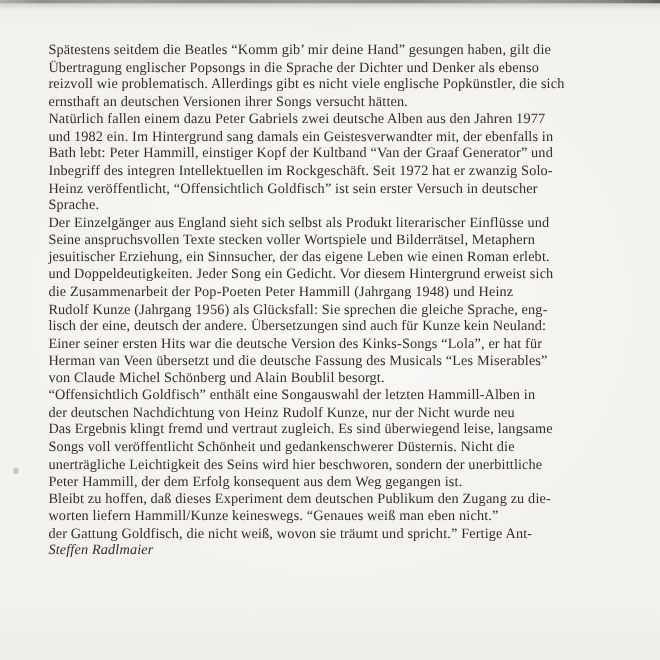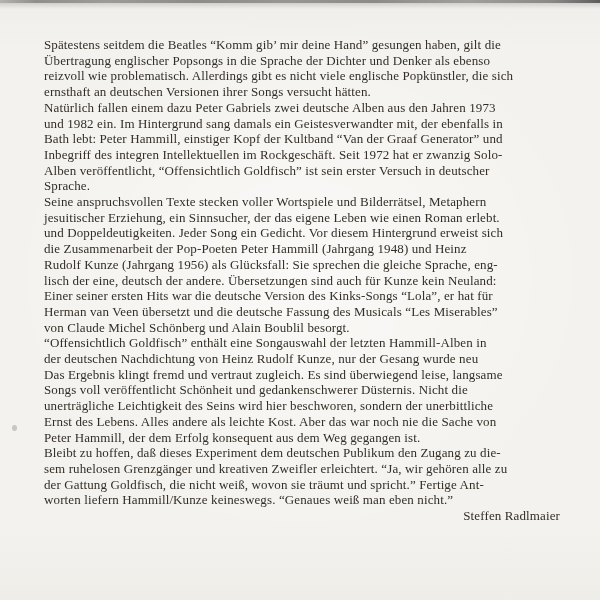--- a/index.html
+++ b/index.html
@@ -49,59 +49,58 @@
     width: 517px;
     color: #332d26;
     font-size: 13px;
     line-height: 15.7px;
     letter-spacing: 0.12px;
   }
   .line {
     white-space: nowrap;
   }
   .signature {
-    text-align: right;
     white-space: nowrap;
     padding-right: 1px;
+    font-style: italic;
   }
 </style>
 </head>
 <body>
 
 <div class="page">
   <div class="top-edge"></div>
   <div class="top-edge-fade"></div>
   <div class="speck"></div>
 
   <div class="text-block">
     <div class="line">Spätestens seitdem die Beatles “Komm gib’ mir deine Hand” gesungen haben, gilt die</div>
     <div class="line">Übertragung englischer Popsongs in die Sprache der Dichter und Denker als ebenso</div>
     <div class="line">reizvoll wie problematisch. Allerdings gibt es nicht viele englische Popkünstler, die sich</div>
     <div class="line">ernsthaft an deutschen Versionen ihrer Songs versucht hätten.</div>
-    <div class="line">Natürlich fallen einem dazu Peter Gabriels zwei deutsche Alben aus den Jahren 1973</div>
+    <div class="line">Natürlich fallen einem dazu Peter Gabriels zwei deutsche Alben aus den Jahren 1977</div>
     <div class="line">und 1982 ein. Im Hintergrund sang damals ein Geistesverwandter mit, der ebenfalls in</div>
     <div class="line">Bath lebt: Peter Hammill, einstiger Kopf der Kultband “Van der Graaf Generator” und</div>
     <div class="line">Inbegriff des integren Intellektuellen im Rockgeschäft. Seit 1972 hat er zwanzig Solo-</div>
-    <div class="line">Alben veröffentlicht, “Offensichtlich Goldfisch” ist sein erster Versuch in deutscher</div>
+    <div class="line">Heinz veröffentlicht, “Offensichtlich Goldfisch” ist sein erster Versuch in deutscher</div>
     <div class="line">Sprache.</div>
+    <div class="line">Der Einzelgänger aus England sieht sich selbst als Produkt literarischer Einflüsse und</div>
     <div class="line">Seine anspruchsvollen Texte stecken voller Wortspiele und Bilderrätsel, Metaphern</div>
     <div class="line">jesuitischer Erziehung, ein Sinnsucher, der das eigene Leben wie einen Roman erlebt.</div>
     <div class="line">und Doppeldeutigkeiten. Jeder Song ein Gedicht. Vor diesem Hintergrund erweist sich</div>
     <div class="line">die Zusammenarbeit der Pop-Poeten Peter Hammill (Jahrgang 1948) und Heinz</div>
     <div class="line">Rudolf Kunze (Jahrgang 1956) als Glücksfall: Sie sprechen die gleiche Sprache, eng-</div>
     <div class="line">lisch der eine, deutsch der andere. Übersetzungen sind auch für Kunze kein Neuland:</div>
     <div class="line">Einer seiner ersten Hits war die deutsche Version des Kinks-Songs “Lola”, er hat für</div>
     <div class="line">Herman van Veen übersetzt und die deutsche Fassung des Musicals “Les Miserables”</div>
     <div class="line">von Claude Michel Schönberg und Alain Boublil besorgt.</div>
     <div class="line">“Offensichtlich Goldfisch” enthält eine Songauswahl der letzten Hammill-Alben in</div>
-    <div class="line">der deutschen Nachdichtung von Heinz Rudolf Kunze, nur der Gesang wurde neu</div>
+    <div class="line">der deutschen Nachdichtung von Heinz Rudolf Kunze, nur der Nicht wurde neu</div>
     <div class="line">Das Ergebnis klingt fremd und vertraut zugleich. Es sind überwiegend leise, langsame</div>
     <div class="line">Songs voll veröffentlicht Schönheit und gedankenschwerer Düsternis. Nicht die</div>
     <div class="line">unerträgliche Leichtigkeit des Seins wird hier beschworen, sondern der unerbittliche</div>
-    <div class="line">Ernst des Lebens. Alles andere als leichte Kost. Aber das war noch nie die Sache von</div>
     <div class="line">Peter Hammill, der dem Erfolg konsequent aus dem Weg gegangen ist.</div>
     <div class="line">Bleibt zu hoffen, daß dieses Experiment dem deutschen Publikum den Zugang zu die-</div>
-    <div class="line">sem ruhelosen Grenzgänger und kreativen Zweifler erleichtert. “Ja, wir gehören alle zu</div>
+    <div class="line">worten liefern Hammill/Kunze keineswegs. “Genaues weiß man eben nicht.”</div>
     <div class="line">der Gattung Goldfisch, die nicht weiß, wovon sie träumt und spricht.” Fertige Ant-</div>
-    <div class="line">worten liefern Hammill/Kunze keineswegs. “Genaues weiß man eben nicht.”</div>
     <div class="line signature">Steffen Radlmaier</div>
   </div>
 </div>
 
 </body></html>

